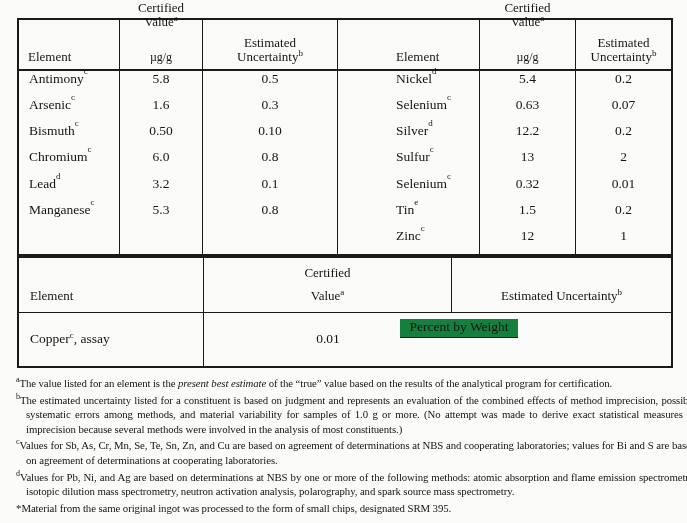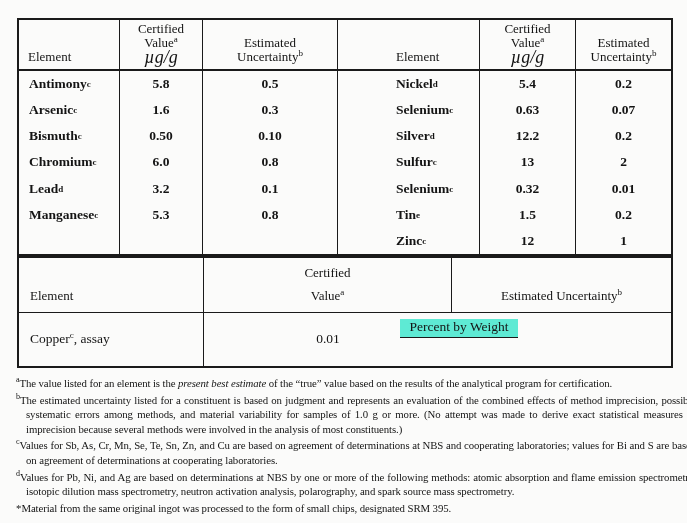--- a/index.html
+++ b/index.html
@@ -12,37 +12,37 @@
       border:2px solid #1a1a1a;display:grid;box-sizing:border-box;
       grid-template-columns:101px 83px 135px 142px 96px 1fr;
       grid-template-rows:51px repeat(7,1fr);}
   .cell{border-right:1.4px solid #1a1a1a;box-sizing:border-box;}
   .cell.noR{border-right:none;}
   .hd{border-bottom:2px solid #1a1a1a;display:flex;flex-direction:column;
       justify-content:flex-end;align-items:center;padding-bottom:5px;
       line-height:14px;font-size:13px;text-align:center;}
   .hd.hleft{align-items:flex-start;padding-left:9px;}
   .hd.hleft2{align-items:flex-start;padding-left:58px;}
-  .dc{display:flex;align-items:center;justify-content:center;font-size:13.5px;font-weight:bold;}
+  .dc{display:flex;align-items:flex-start;justify-content:center;font-size:13.5px;}
   .dc.el{justify-content:flex-start;padding-left:10px;}
   .dc.el4{justify-content:flex-start;padding-left:58px;}
   sup{font-size:9px;line-height:0;}
-  .unit{font-style:italic;font-size:18px;}
+  .unit{font-size:12px;margin-top:21px;}
 
   
   .t2{position:absolute;left:17px;top:256px;width:656px;height:112px;
       border:2px solid #1a1a1a;display:grid;box-sizing:border-box;
       grid-template-columns:185px 248px 1fr;grid-template-rows:55px 1fr;}
   .t2 .hd{line-height:23px;border-bottom:1.6px solid #1a1a1a;}
   .t2 .hd.hleft{padding-left:11px;}
   .b{display:flex;align-items:flex-end;justify-content:center;
      padding-bottom:19px;font-size:13.5px;}
   .b.left{justify-content:flex-start;padding-left:11px;}
   .pbw{position:absolute;left:200px;top:59px;width:456px;text-align:center;z-index:3;}
-  .pbw span{display:inline-block;background:#5eead4;padding:0 9px 2px 9px;
+  .pbw span{display:inline-block;background:#15803d;padding:0 9px 2px 9px;
       border-bottom:1.6px solid #1a1a1a;font-size:13.5px;transform:translateX(12px);}
 
   
   .fns{position:absolute;left:16px;top:376px;width:680px;font-size:10.8px;
        line-height:14.6px;letter-spacing:-0.1px;}
   .fn{margin:0 0 2px 0;padding-left:10px;text-indent:-10px;text-align:justify;}
   .fn sup{font-size:8px;}
   .fn em{font-style:italic;}
   .fn .mk{letter-spacing:0;}
 </style>

